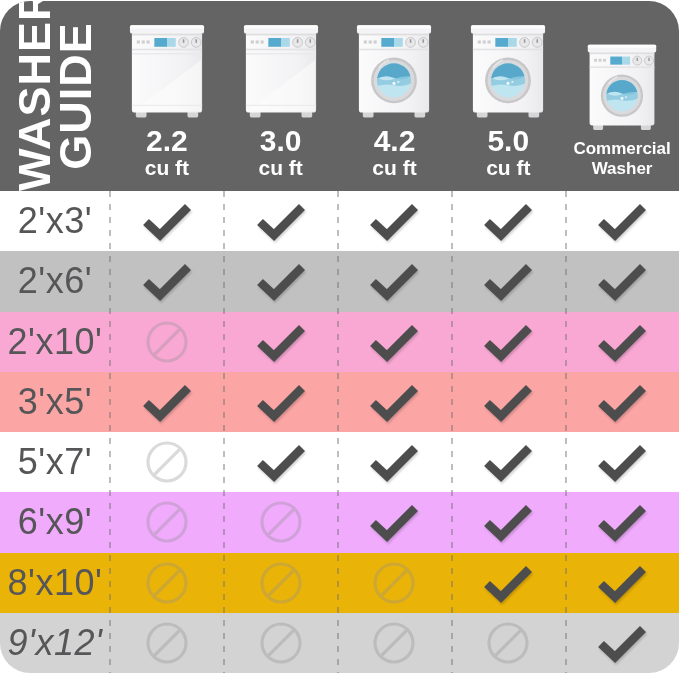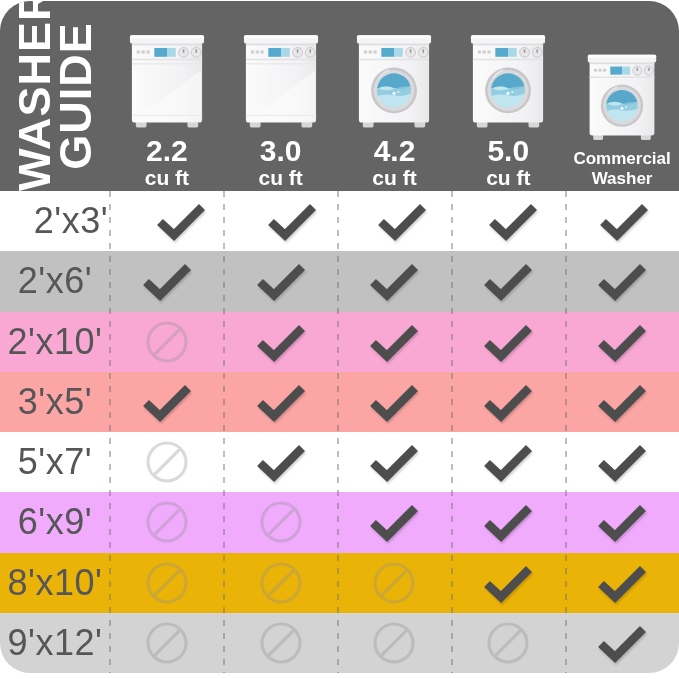--- a/index.html
+++ b/index.html
@@ -16,21 +16,21 @@
     height:190px;flex:0 0 190px;background:#646464;
     display:grid;grid-template-columns:110px repeat(5,1fr);
   }
   .title-box{position:relative;}
   .title-rot{
     position:absolute;top:50%;left:50%;
     transform:translate(-50%,-50%) rotate(-90deg);
     width:190px;text-align:center;line-height:.92;
     color:#ffffff;font-weight:bold;font-size:45px;letter-spacing:1px;white-space:nowrap;
   }
-  .hcol{display:flex;flex-direction:column;align-items:center;justify-content:flex-end;padding-bottom:2px;}
+  .hcol{display:flex;flex-direction:column;align-items:center;justify-content:flex-end;padding-bottom:12px;}
   svg.washer{width:78px;height:auto;display:block;margin-bottom:6px;}
   .hcol.small svg.washer{width:72px;}
   .lbl-top{color:#fff;font-weight:bold;font-size:30px;line-height:1.02;}
   .lbl-bottom{color:#fff;font-weight:bold;font-size:21px;line-height:1.05;}
   .hcol.small .lbl-top,.hcol.small .lbl-bottom{font-size:17px;line-height:1.18;}
   
   .rows{position:relative;flex:1;display:flex;flex-direction:column;}
   .row{flex:1;display:grid;grid-template-columns:110px repeat(5,1fr);align-items:center;}
   .row-label{
     text-align:center;font-size:36px;color:#565658;letter-spacing:.5px;
@@ -309,21 +309,21 @@
     <span class="lbl-bottom">Washer</span>
   </div>
 </div>
   <div class="rows">
     <div class="vline vl1"></div>
     <div class="vline vl2"></div>
     <div class="vline vl3"></div>
     <div class="vline vl4"></div>
     <div class="vline vl5"></div>
 
-  <div class="row" style="background: rgb(255, 255, 255); margin-left: 16px;">
+  <div class="row" style="background: rgb(255, 255, 255);">
     <div class="row-label">2'x3'</div>
   <div class="cell">
   <svg class="check" viewBox="0 0 52 40" xmlns="http://www.w3.org/2000/svg">
     <path d="M5 21 L19 34 L47 6" fill="none" stroke="#4d4d4d" stroke-width="8.5" stroke-linecap="butt" stroke-linejoin="miter"></path>
   </svg>
 </div>
         <div class="cell">
   <svg class="check" viewBox="0 0 52 40" xmlns="http://www.w3.org/2000/svg">
     <path d="M5 21 L19 34 L47 6" fill="none" stroke="#4d4d4d" stroke-width="8.5" stroke-linecap="butt" stroke-linejoin="miter"></path>
   </svg>
@@ -533,21 +533,21 @@
     <path d="M5 21 L19 34 L47 6" fill="none" stroke="#4d4d4d" stroke-width="8.5" stroke-linecap="butt" stroke-linejoin="miter"></path>
   </svg>
 </div>
         <div class="cell">
   <svg class="check" viewBox="0 0 52 40" xmlns="http://www.w3.org/2000/svg">
     <path d="M5 21 L19 34 L47 6" fill="none" stroke="#4d4d4d" stroke-width="8.5" stroke-linecap="butt" stroke-linejoin="miter"></path>
   </svg>
 </div>
       </div>
 
-  <div class="row" style="background: rgb(211, 211, 211);">
+  <div class="row" style="background: rgb(211, 211, 211); font-style: italic;">
     <div class="row-label">9'x12'</div>
   <div class="cell">
   <svg class="nosym" viewBox="0 0 46 46" xmlns="http://www.w3.org/2000/svg">
     <g stroke="#8f8f8f" opacity="0.32" stroke-width="3.2" fill="none">
       <circle cx="23" cy="23" r="19"></circle>
       <line x1="10.5" y1="35.5" x2="35.5" y2="10.5"></line>
     </g>
   </svg>
 </div>
         <div class="cell">

